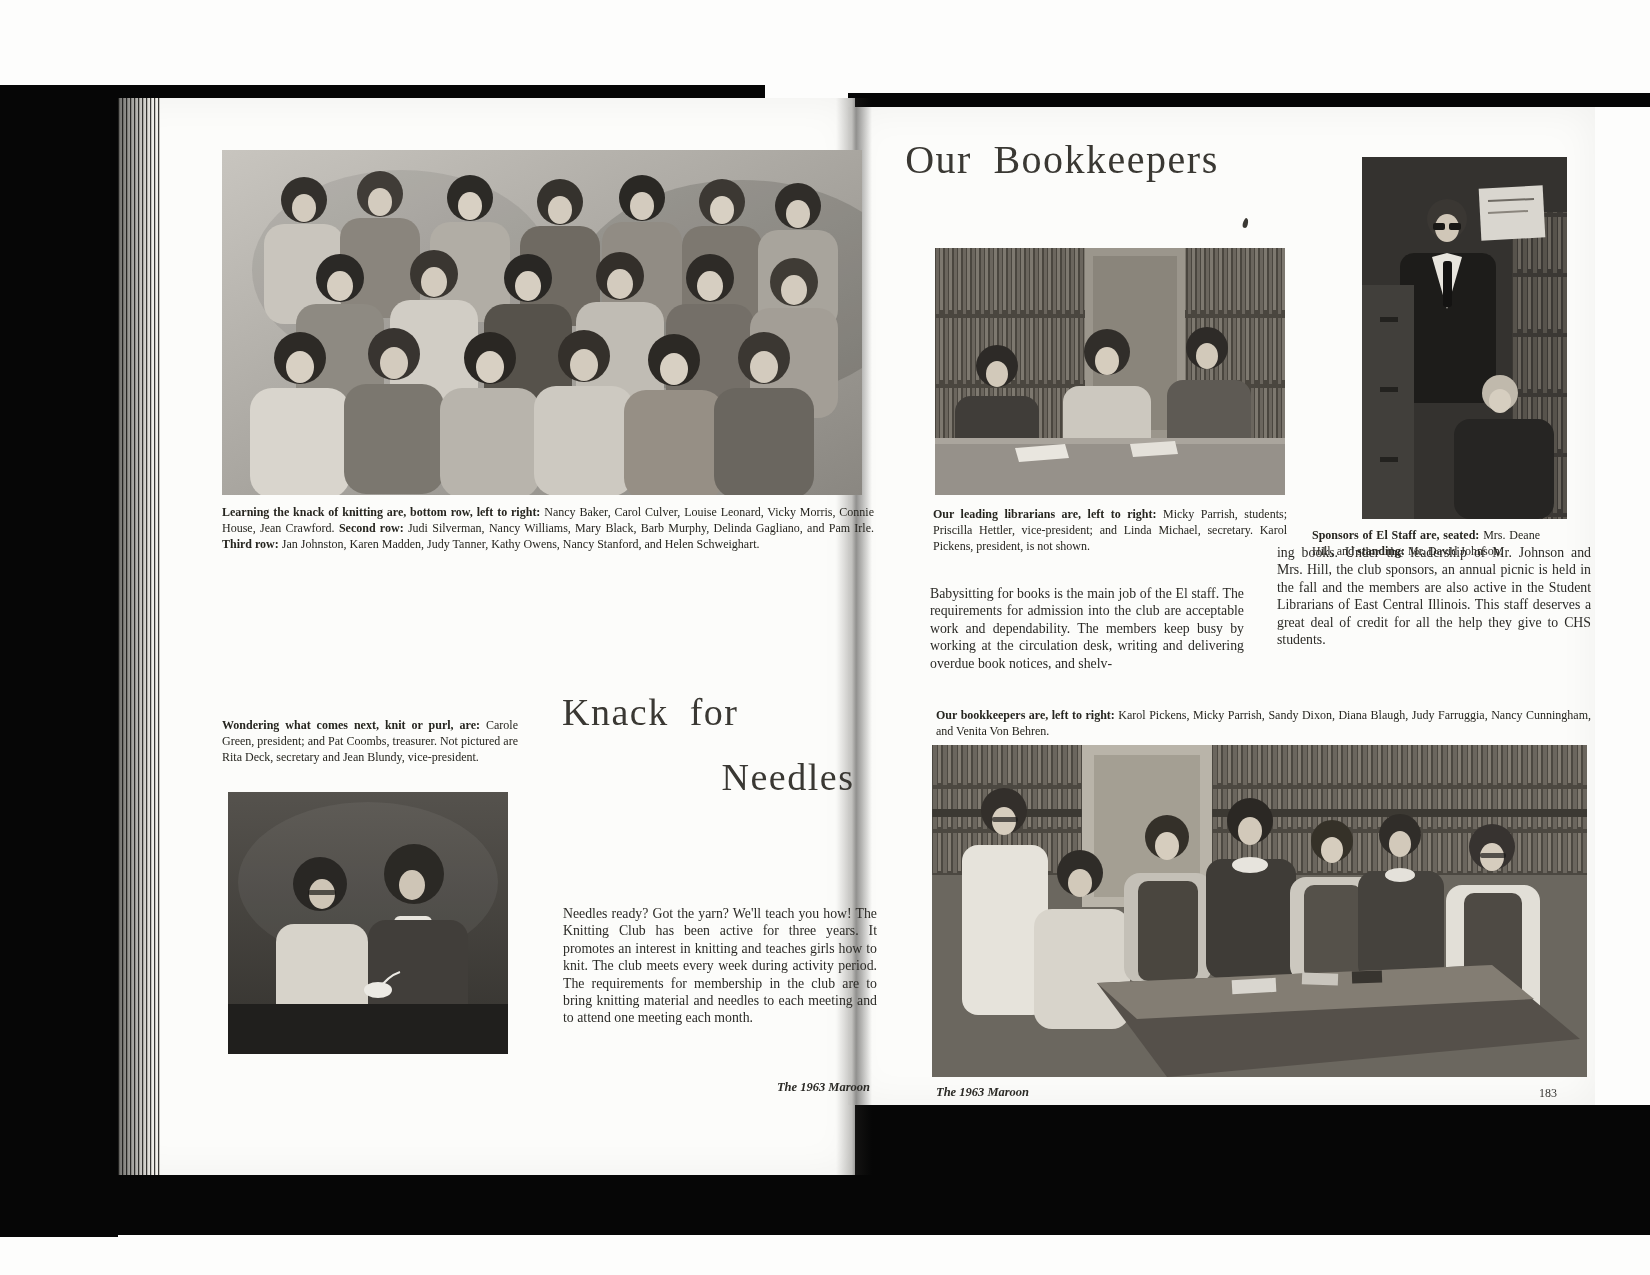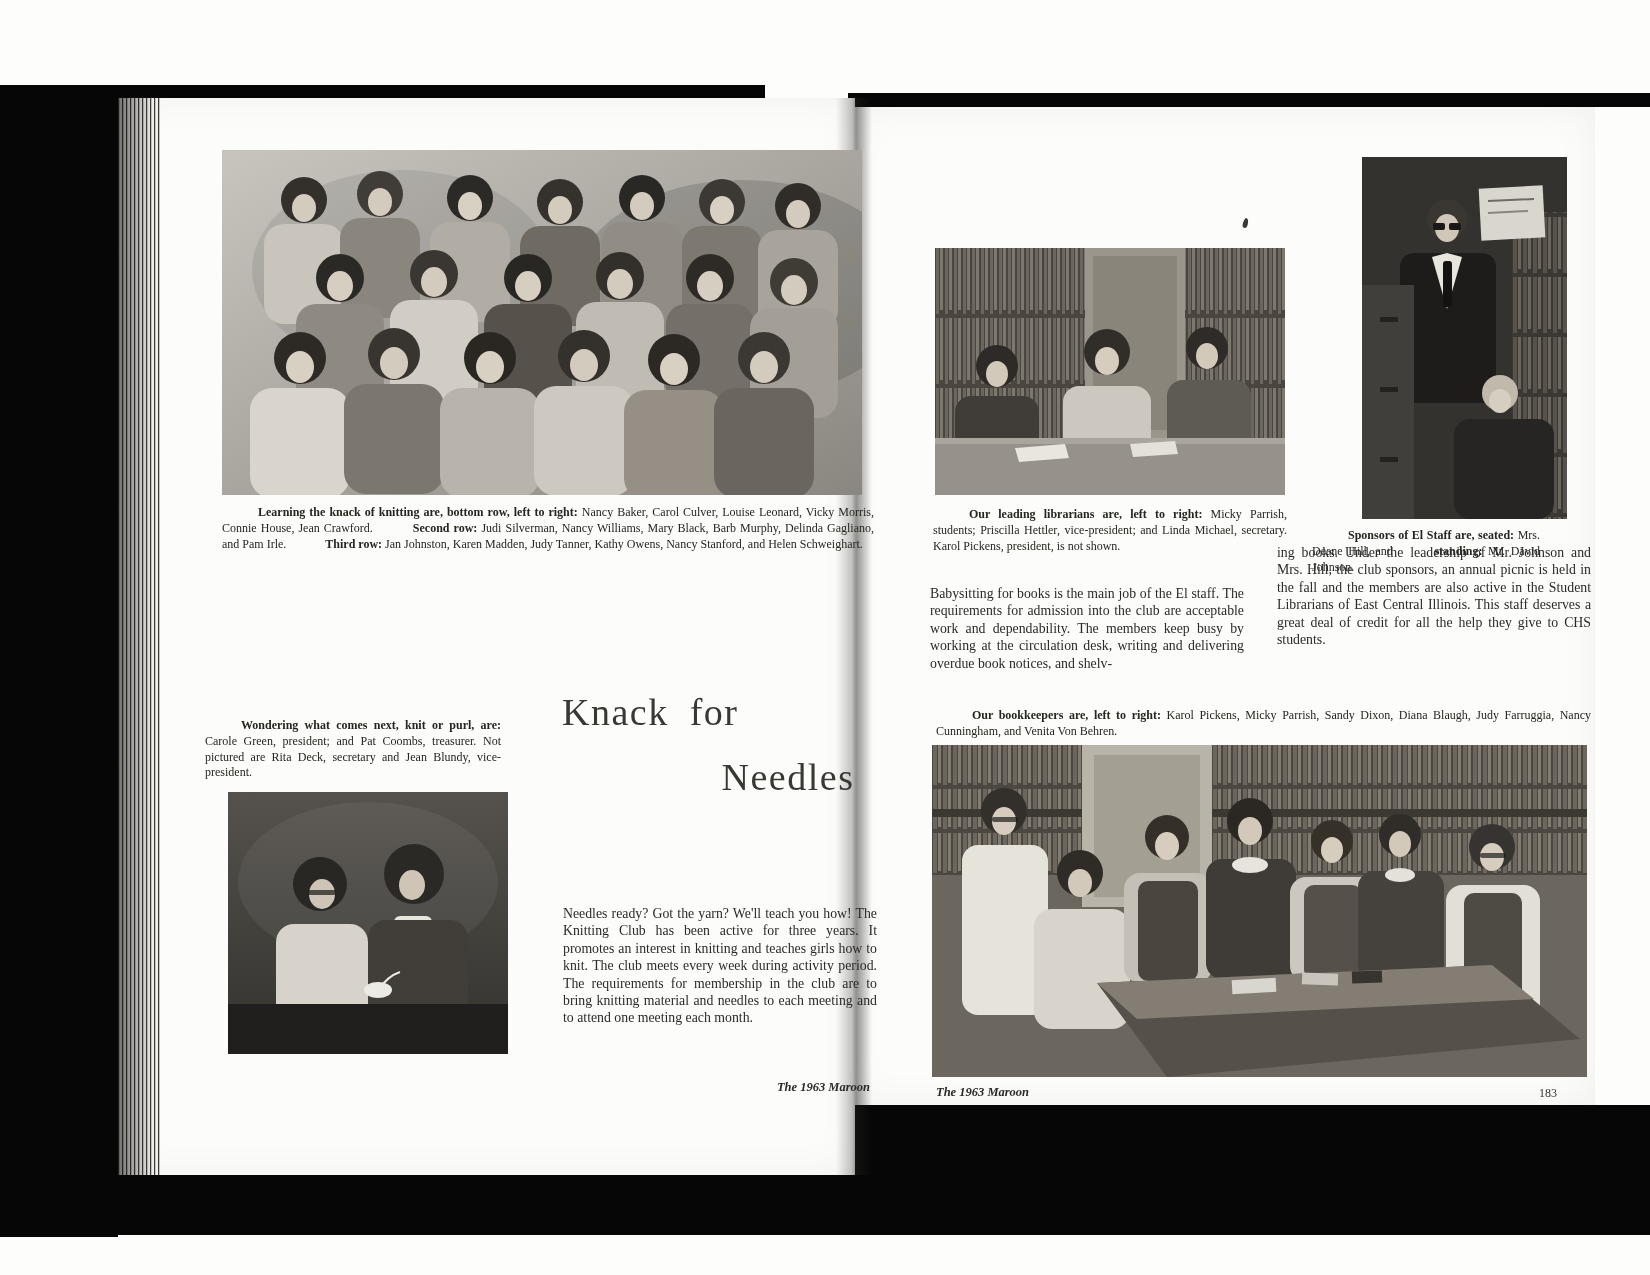--- a/index.html
+++ b/index.html
@@ -8,21 +8,21 @@
   .abs{position:absolute;}
   .black{background:#060606;}
   .page{background:#fcfcfa;box-shadow:inset 0 0 40px rgba(0,0,0,0.05);}
   .page-edges{background:
       linear-gradient(90deg, rgba(10,10,9,.55), rgba(0,0,0,0) 85%),
       repeating-linear-gradient(90deg, rgba(25,24,22,.85) 0 1px, rgba(196,194,188,.95) 1px 2px, rgba(241,239,234,.95) 2px 4px);}
   .gutter{background:linear-gradient(90deg, rgba(0,0,0,0) 0%, rgba(70,68,63,.30) 44%, rgba(32,31,29,.48) 56%, rgba(0,0,0,0) 100%);}
   .photo{background:#8f8c86;overflow:hidden;}
   .photo svg{display:block;}
   .caption{font-size:12px;line-height:1.32;text-align:justify;color:#26251f;}
-  .caption b{font-weight:700;margin-left:36px;}
+  .caption b{font-weight:700;}
   .bodytext{font-size:13.8px;line-height:1.26;text-align:justify;color:#2b2a26;}
   .display-title{font-weight:400;color:#3a3833;letter-spacing:1.5px;word-spacing:10px;}
   .footer-line{font-style:italic;font-weight:700;font-size:12.5px;color:#2b2a26;}
   .page-num{font-size:12px;color:#33322f;text-align:center;}
   .speck{width:5px;height:10px;border-radius:60% 60% 60% 60%/70% 70% 50% 50%;background:#3a3833;transform:rotate(14deg);}
 </style>
 </head>
 <body>
 
 <div class="stage">
@@ -152,21 +152,21 @@
             <circle cx="542" cy="208" r="26" fill="#3b3732"></circle>
             <ellipse cx="542" cy="217" rx="14" ry="16" fill="#d3cbbe"></ellipse>
             <rect x="492" y="238" width="100" height="110" rx="22" fill="#6a665f"></rect>
           </g>
       </g>
     </svg>
   </div>
 
   <div class="abs caption" style="left:222px;top:505px;width:652px;"><b>Learning the knack of knitting are, bottom row, left to right: </b><span>Nancy Baker, Carol Culver, Louise Leonard, Vicky Morris, Connie House, Jean Crawford.  </span><b>Second row: </b><span>Judi Silverman, Nancy Williams, Mary Black, Barb Murphy, Delinda Gagliano, and Pam Irle.  </span><b>Third row: </b><span>Jan Johnston, Karen Madden, Judy Tanner, Kathy Owens, Nancy Stanford, and Helen Schweighart.</span></div>
 
-  <div class="abs caption" style="left:205px;top:718px;width:296px;"><b>Wondering what comes next, knit or purl, are: </b><span>Carole Green, president; and Pat Coombs, treasurer.  Not pictured are Rita Deck, secretary and Jean Blundy, vice-president.</span></div>
+  <div class="abs caption" style="left:222px;top:718px;width:296px;"><b>Wondering what comes next, knit or purl, are: </b><span>Carole Green, president; and Pat Coombs, treasurer.  Not pictured are Rita Deck, secretary and Jean Blundy, vice-president.</span></div>
 
   <div class="abs display-title" style="left:562px;top:690px;font-size:38px;">Knack for</div>
   <div class="abs display-title" style="left:700px;top:755px;width:176px;text-align:center;font-size:38px;">Needles</div>
 
   <div class="abs photo" style="left:228px;top:792px;width:280px;height:262px;">
     <svg width="280" height="262" viewBox="0 0 280 262">
       <defs>
           <linearGradient id="p2bg" x1="0" y1="0" x2="0" y2="1">
         <stop offset="0" stop-color="#55524d"></stop>
             <stop offset="1" stop-color="#34322e"></stop>
@@ -189,20 +189,21 @@
       <ellipse cx="150" cy="198" rx="14" ry="8" fill="#eceae4"></ellipse>
       <path d="M150 198 Q160 184 172 180" stroke="#eceae4" stroke-width="2" fill="none"></path>
       <rect x="0" y="212" width="280" height="50" fill="#201f1d"></rect>
     </svg>
   </div>
 
   <div class="abs bodytext" style="left:563px;top:905px;width:314px;">Needles ready?  Got the yarn?  We'll teach you how!  The Knitting Club has been active for three years.  It promotes an interest in knitting and teaches girls how to knit.  The club meets every week during activity period.  The requirements for membership in the club are to bring knitting material and needles to each meeting and to attend one meeting each month.</div>
 
   <div class="abs footer-line" style="left:690px;top:1080px;width:180px;text-align:right;">The 1963 Maroon</div>
 
+  <div class="abs display-title" style="left:872px;top:136px;width:380px;text-align:center;font-size:40px;">Our Bookkeepers</div>
   <div class="abs speck" style="left:1243px;top:218px;"></div>
 
   <div class="abs photo" style="left:935px;top:248px;width:350px;height:247px;">
     <svg width="350" height="247" viewBox="0 0 350 247">
       <defs>
           <pattern id="p3books" width="9" height="70" patternUnits="userSpaceOnUse">
         <rect width="9" height="70" fill="#4a463f"></rect>
             <rect x="1" width="3" height="66" fill="#6b665e"></rect>
             <rect x="5" width="3" height="62" fill="#7d786f"></rect>
           </pattern>

